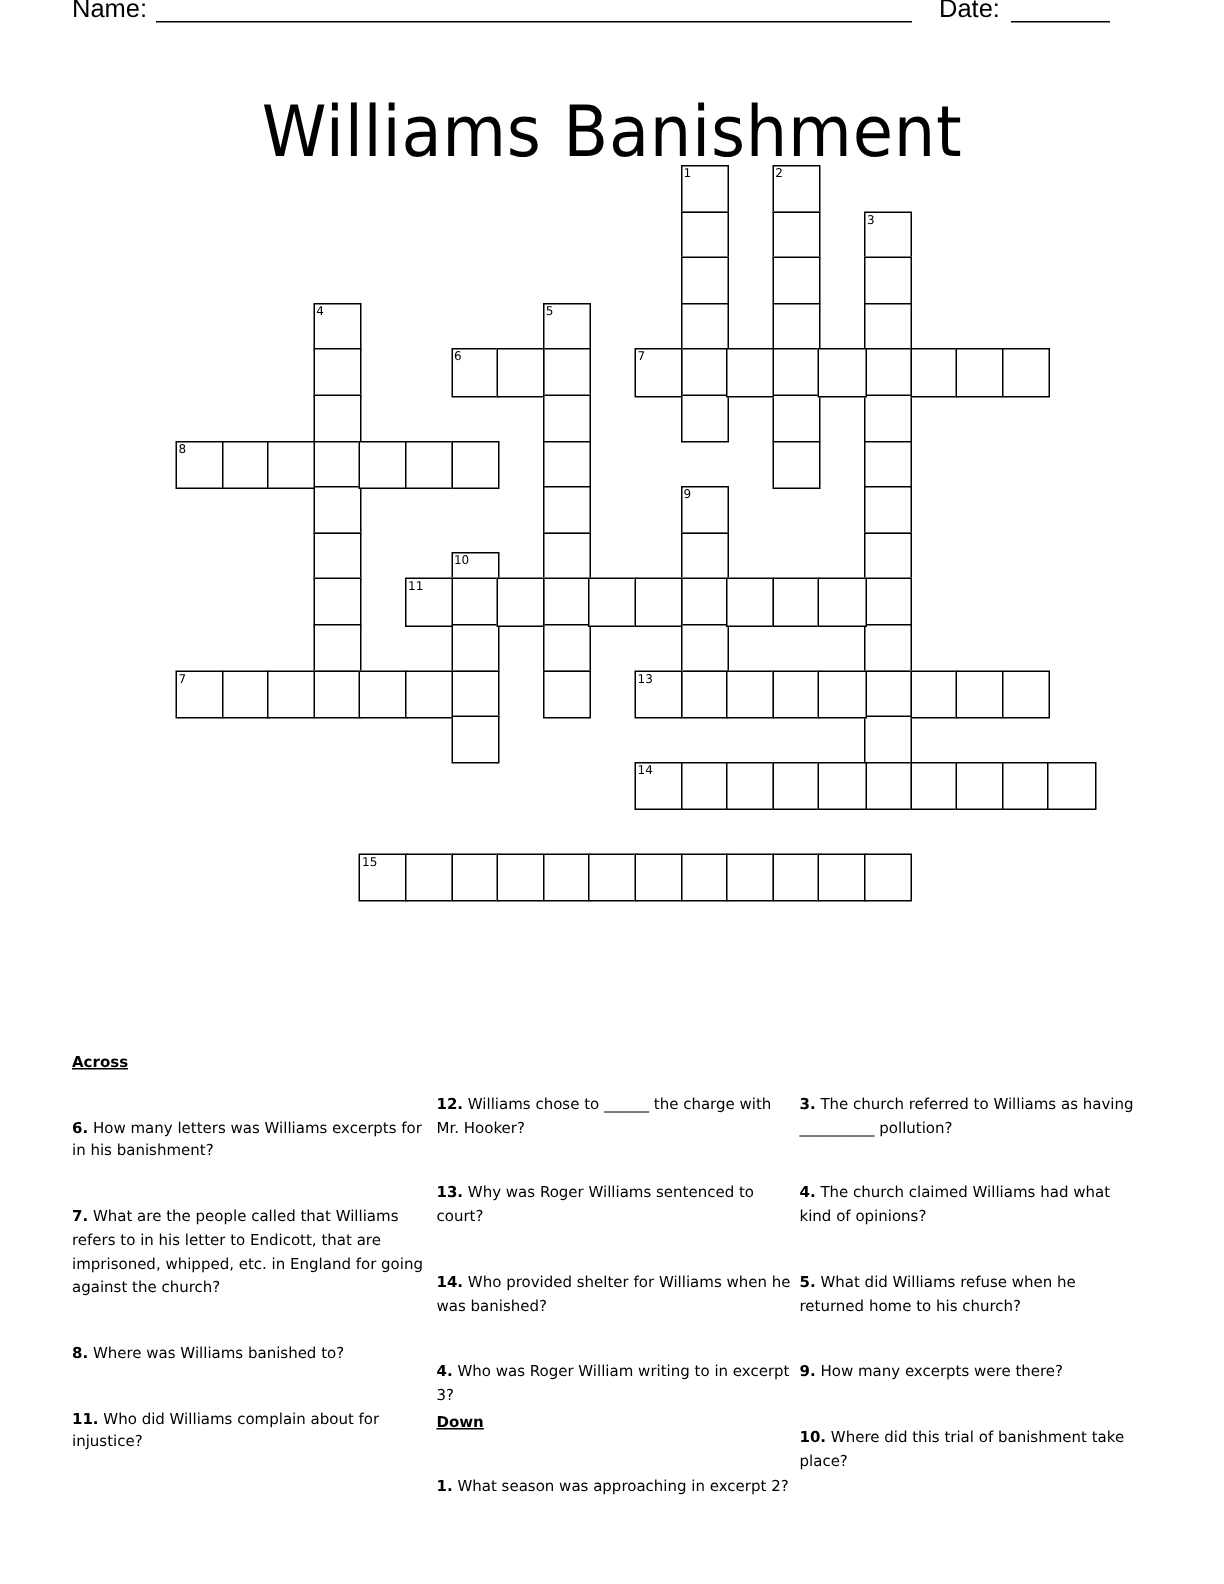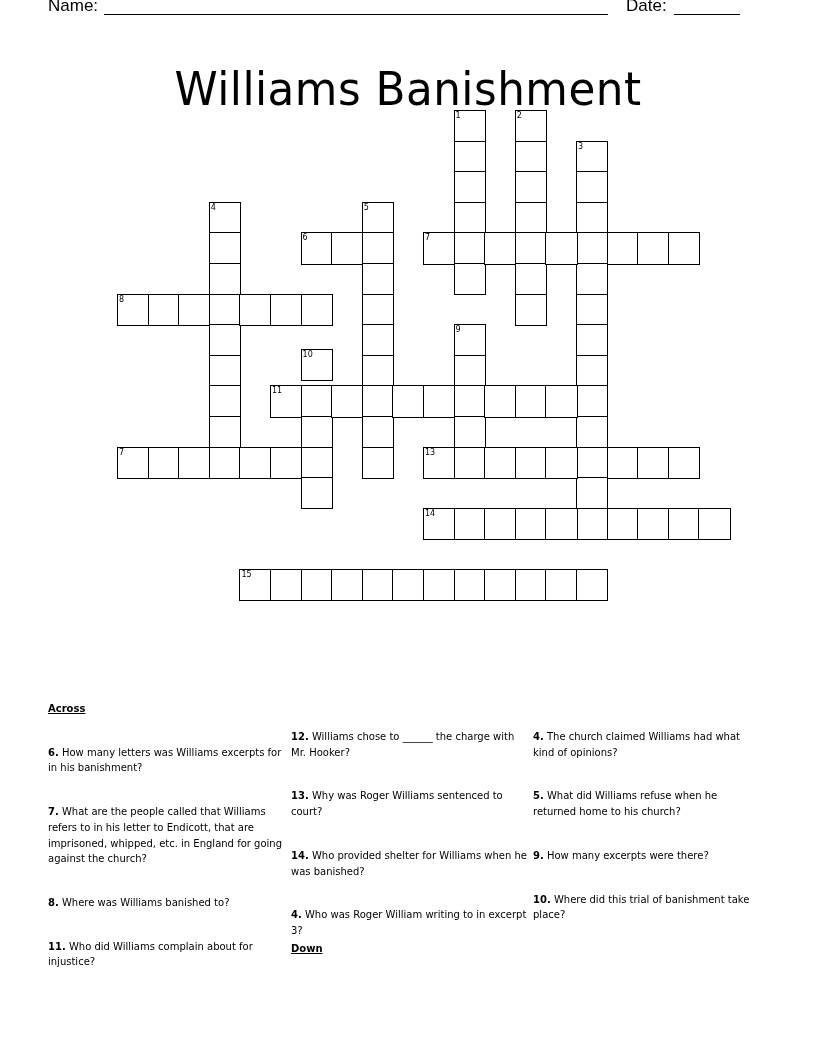--- a/index.html
+++ b/index.html
@@ -124,21 +124,21 @@
     <div class="cell" style="left: 239.4px; top: 293.6px;"></div>
     <div class="cell" style="left: 270px; top: 293.6px;"></div>
     <div class="cell" style="left: 300.6px; top: 293.6px;"></div>
     <div class="cell" style="left: 453.6px; top: 324.2px;">
       <span class="num">9</span>
     </div>
     <div class="cell" style="left: 453.6px; top: 354.8px;"></div>
     <div class="cell" style="left: 453.6px; top: 385.4px;"></div>
     <div class="cell" style="left: 453.6px; top: 416px;"></div>
     <div class="cell" style="left: 453.6px; top: 446.6px;"></div>
-    <div class="cell" style="left: 300.6px; top: 349px;">
+    <div class="cell" style="left: 300.6px; top: 368px;">
       <span class="num">10</span>
     </div>
     <div class="cell" style="left: 300.6px; top: 385.4px;"></div>
     <div class="cell" style="left: 300.6px; top: 416px;"></div>
     <div class="cell" style="left: 300.6px; top: 446.6px;"></div>
     <div class="cell" style="left: 300.6px; top: 477.2px;"></div>
     <div class="cell" style="left: 270px; top: 385.4px;">
       <span class="num">11</span>
     </div>
     <div class="cell" style="left: 331.2px; top: 385.4px;"></div>
@@ -197,20 +197,22 @@
   <div class="clue"><b>8.</b> <span>Where was Williams banished to?</span></div>
   <div class="clue"><b>11.</b> <span>Who did Williams complain about for injustice?</span></div>
 </div>
 
 <div class="clues col2">
   <div class="clue"><b>12.</b> <span>Williams chose to ______ the charge with Mr. Hooker?</span></div>
   <div class="clue"><b>13.</b> <span>Why was Roger Williams sentenced to court?</span></div>
   <div class="clue"><b>14.</b> <span>Who provided shelter for Williams when he was banished?</span></div>
   <div class="clue"><b>4.</b> <span>Who was Roger William writing to in excerpt 3?</span></div>
   <div class="section-head">Down</div>
+  <div class="clue"><b>1.</b> <span>What season was approaching in excerpt 2?</span></div>
 </div>
 
 <div class="clues col3">
+  <div class="clue"><b>3.</b> <span>The church referred to Williams as having __________ pollution?</span></div>
   <div class="clue"><b>4.</b> <span>The church claimed Williams had what kind of opinions?</span></div>
   <div class="clue"><b>5.</b> <span>What did Williams refuse when he returned home to his church?</span></div>
   <div class="clue"><b>9.</b> <span>How many excerpts were there?</span></div>
   <div class="clue"><b>10.</b> <span>Where did this trial of banishment take place?</span></div>
 </div>
 
 </body></html>

